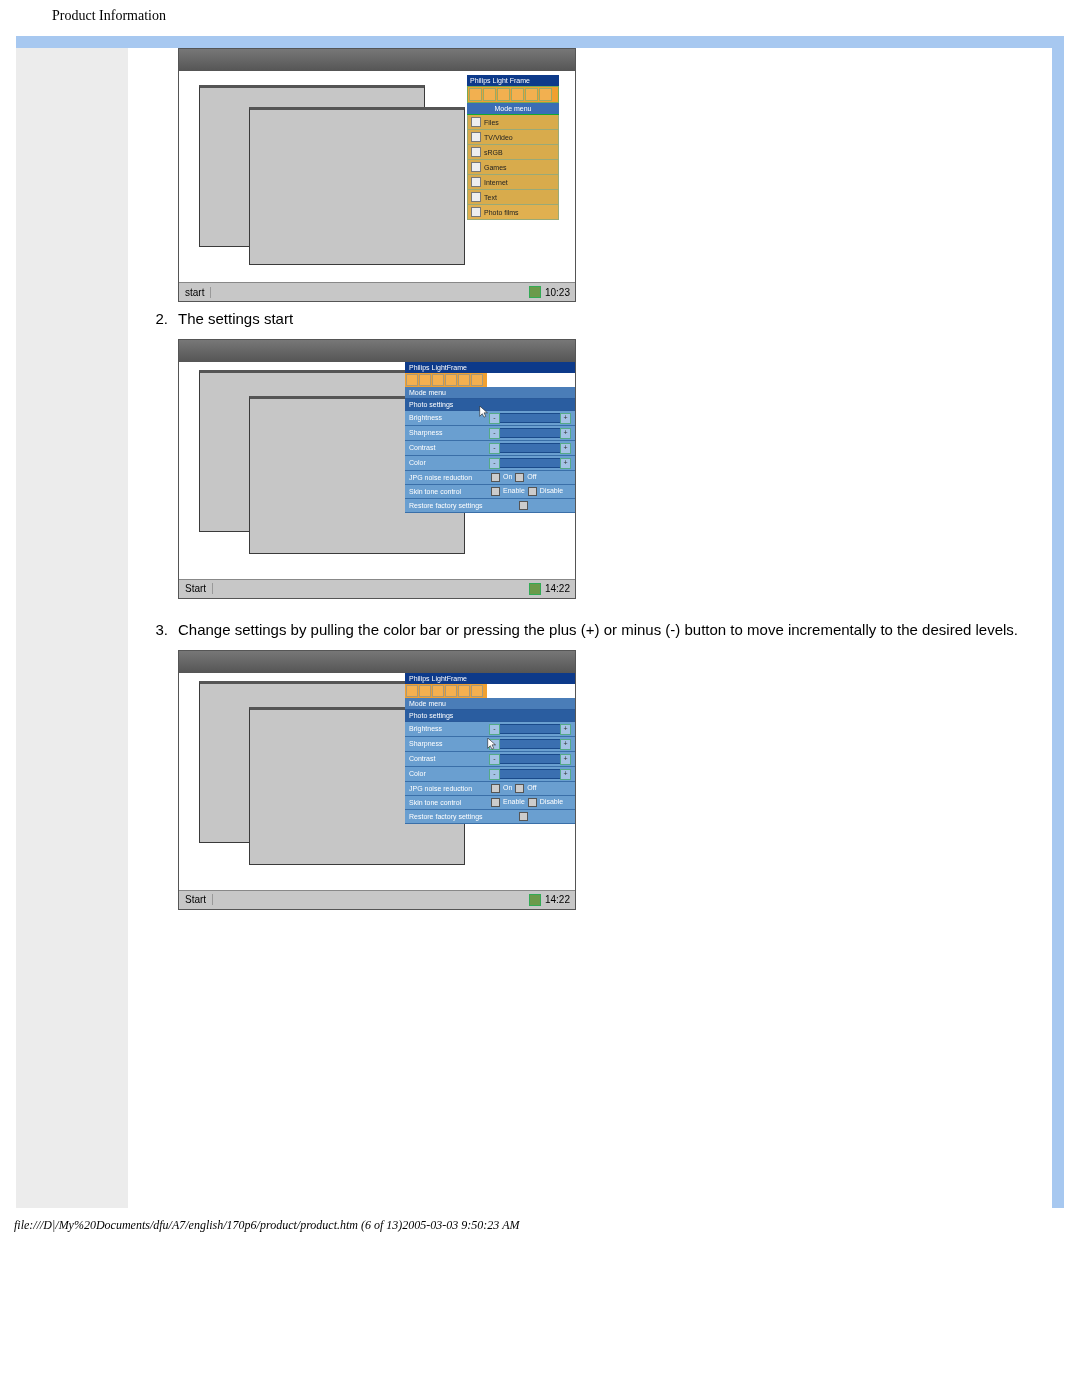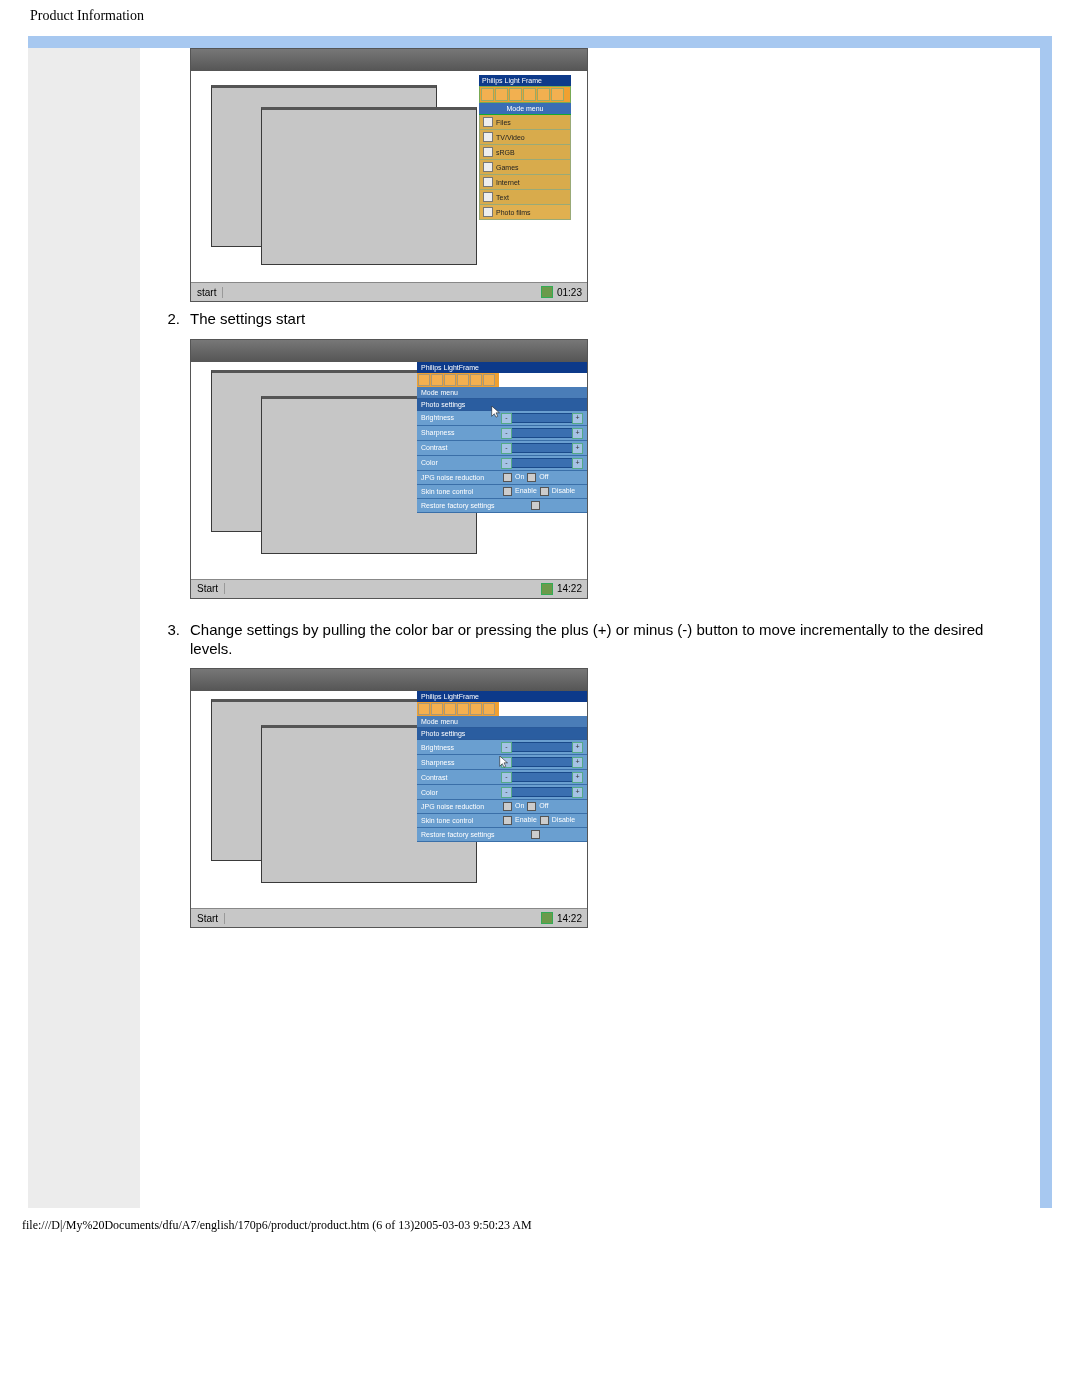--- a/index.html
+++ b/index.html
@@ -6,23 +6,24 @@
     margin: 0;
     padding: 0;
     font-family: "Times New Roman", serif;
     background: #fff;
     color: #000;
     font-size: 15px;
   }
   .header-text {
     padding: 8px 30px 12px 30px;
     font-size: 14px;
+    margin-left: 22px;
   }
   .outer-frame {
-    margin: 0 28px;
+    margin: 0 16px;
     border-top: 12px solid #a7c8f0;
     border-right: 12px solid #a7c8f0;
     background: #fff;
     height: 1160px;
     padding: 0;
   }
   .inner-wrap {
     display: flex;
     height: 100%;
   }
@@ -225,22 +226,23 @@
   .set-row .cb {
     width: 7px; height: 7px; background: #ccc; border: 1px solid #555; display: inline-block;
   }
   .cursor-ptr {
     position: absolute;
     width: 10px; height: 12px;
     z-index: 50;
   }
   .cursor-ptr svg { width: 100%; height: 100%; }
   .footer-text {
-    padding: 10px 22px;
+    padding: 10px 14px;
     font-size: 12px;
+    font-style: italic;
   }
 </style>
 </head>
 <body>
 
 <div class="header-text">Product Information</div>
 
 <div class="outer-frame">
  <div class="inner-wrap">
   <div class="left-col"></div>
@@ -291,21 +293,21 @@
                 <span class="micon"></span>
                 <span>Photo films</span>
               </div>
         </div>
       </div>
       <div class="taskbar">
         <span class="start">start</span>
         <span class="spacer"></span>
         <span class="tray">
           <span class="tray-icon"></span>
-          <span>01:23</span>
+          <span>10:23</span>
         </span>
       </div>
     </div>
 
     <div class="step-row">
       <div class="step-num">2.</div>
       <div class="step-text">The settings start</div>
     </div>
 
     <div class="screenshot ss2">

